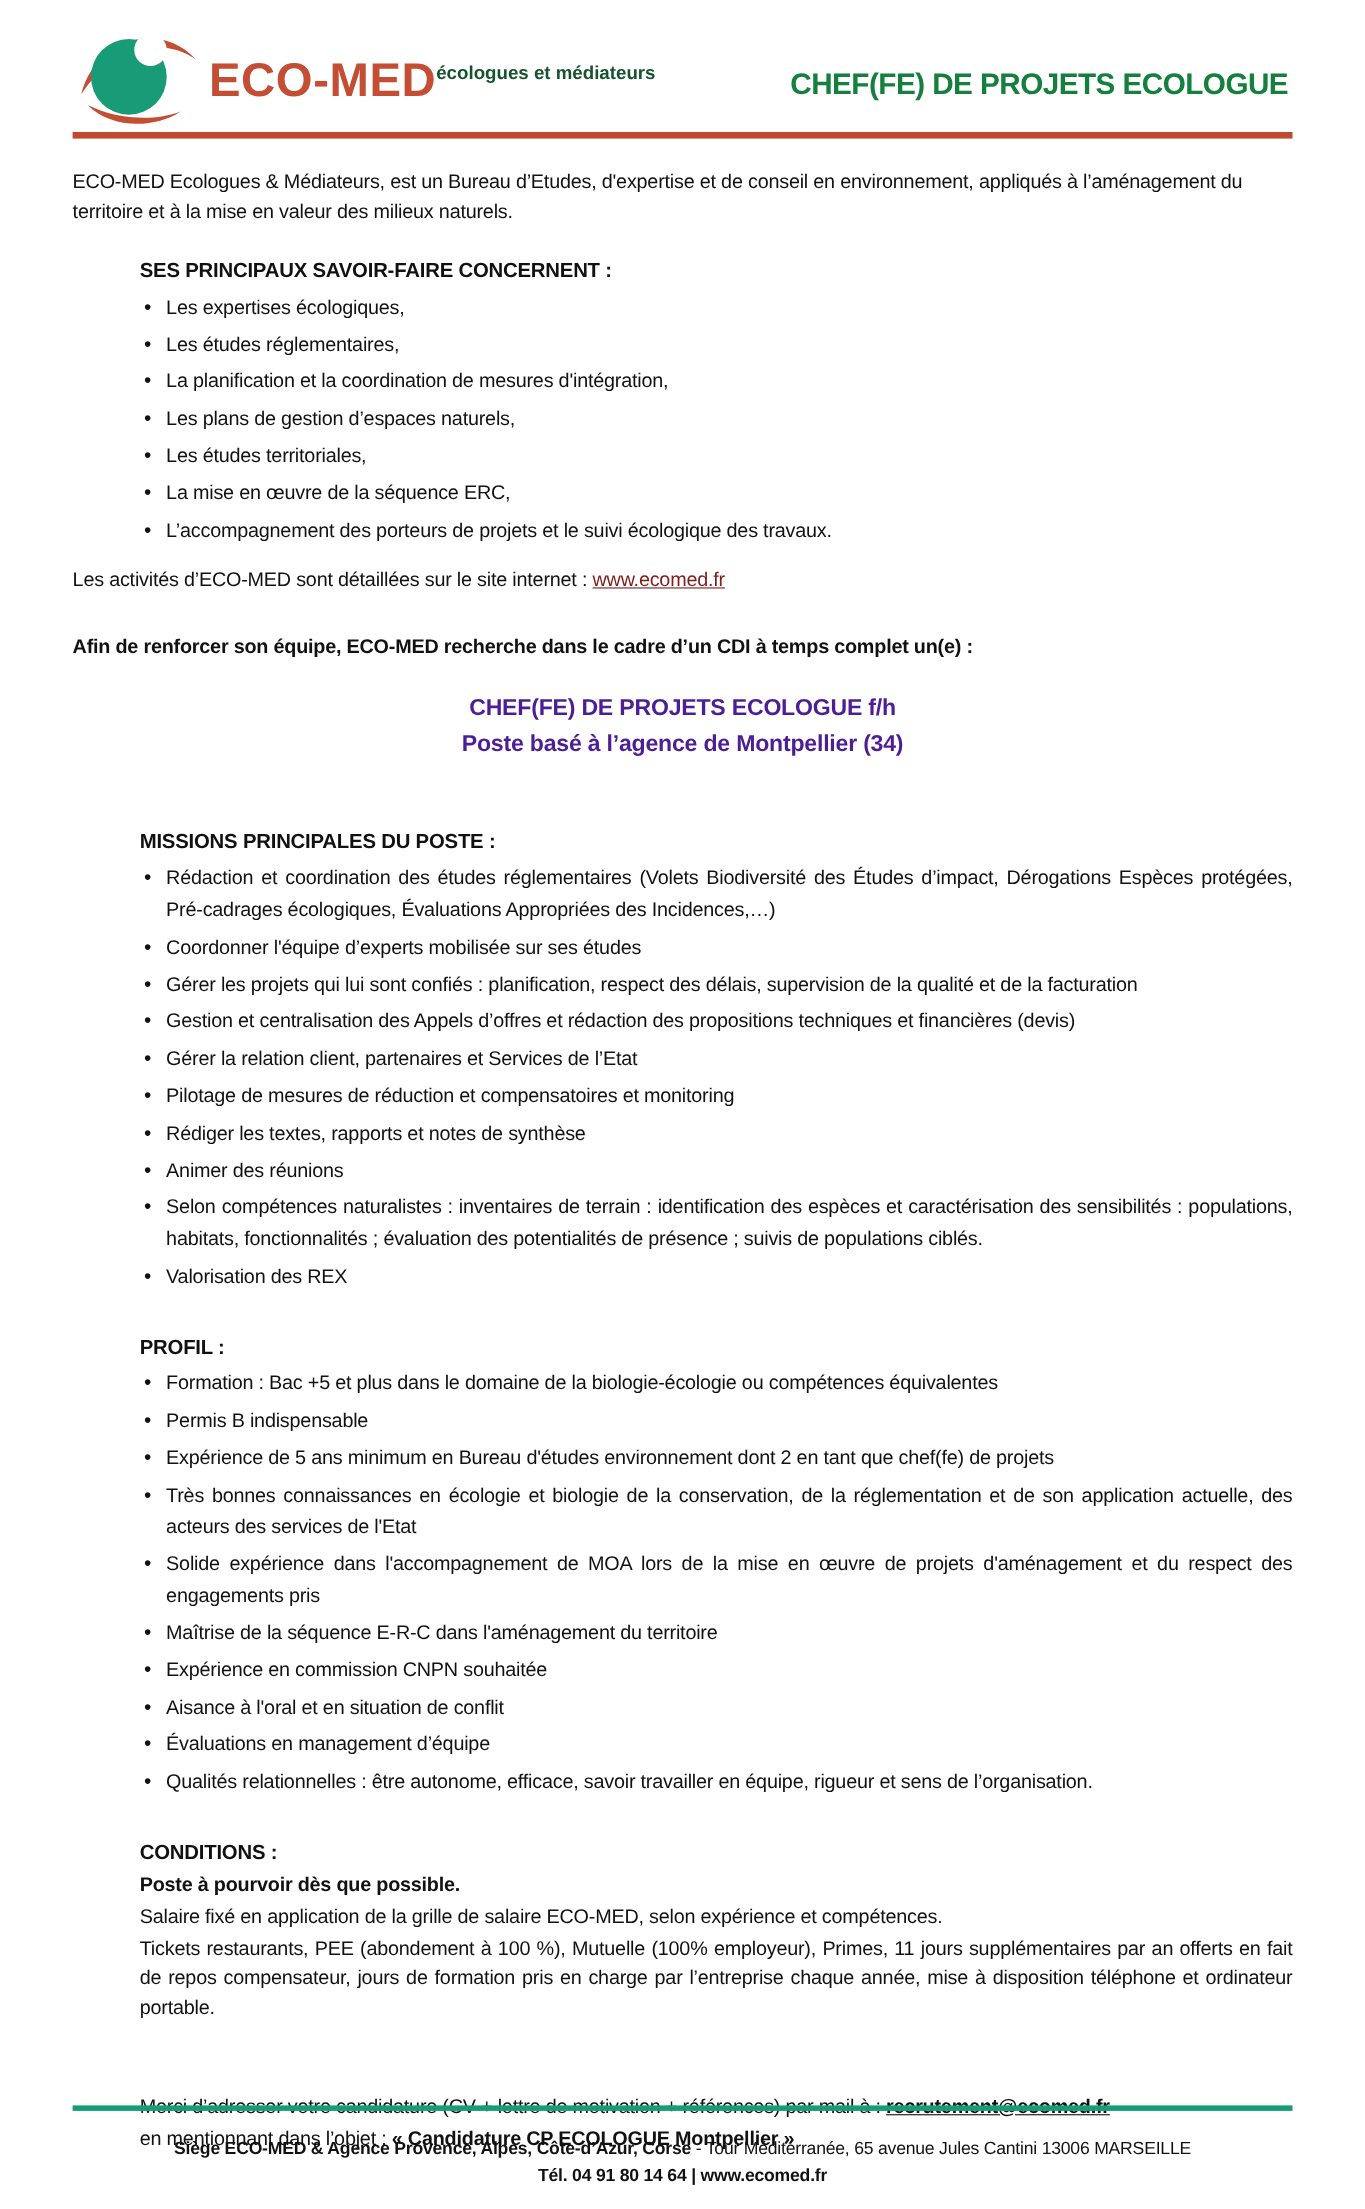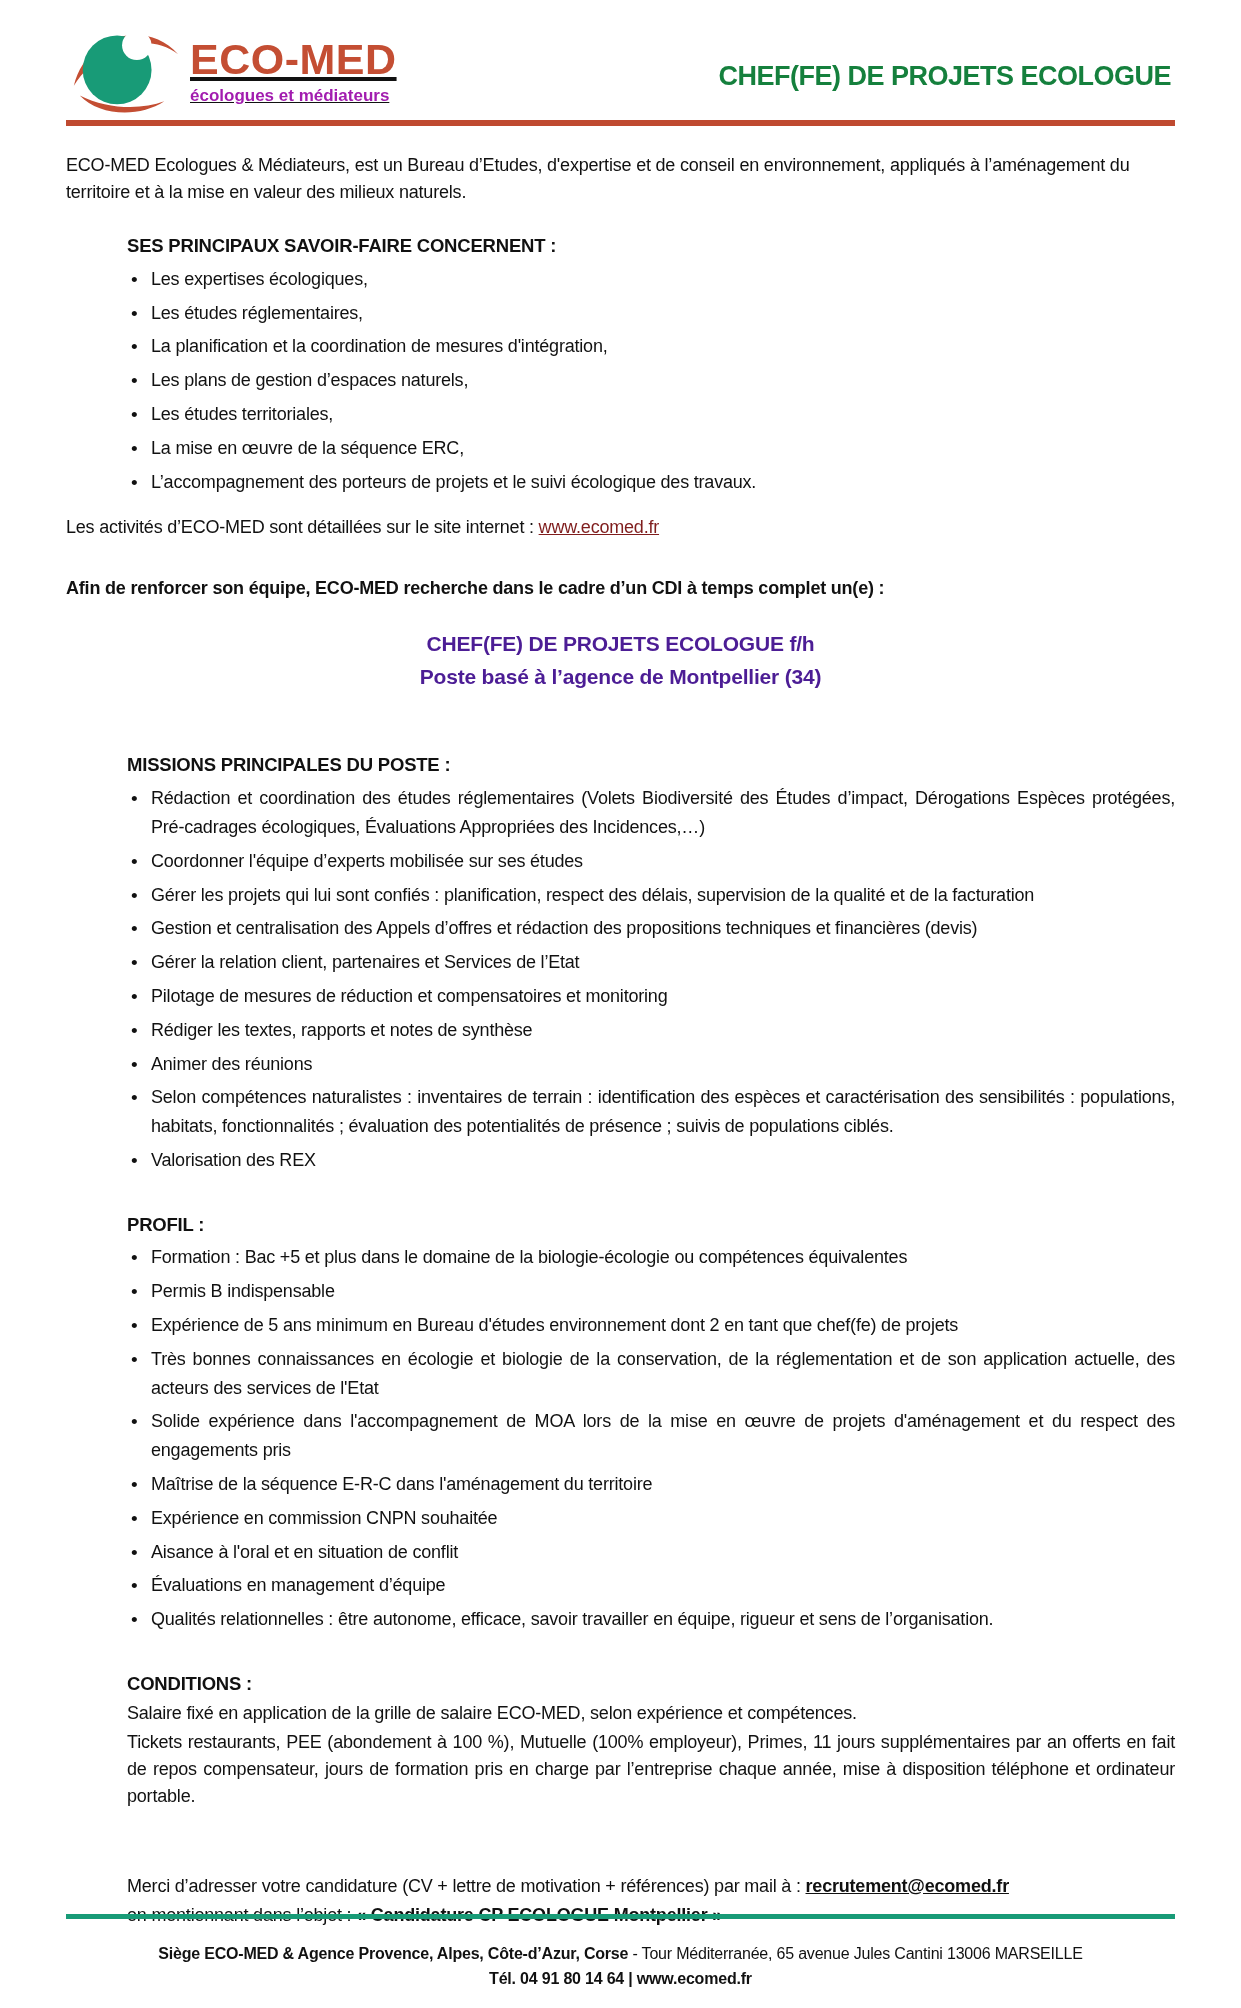--- a/index.html
+++ b/index.html
@@ -8,23 +8,23 @@
     background:#ffffff;color:#111111;
     font-family:"Liberation Sans","DejaVu Sans",sans-serif;
     font-size:18px;letter-spacing:-0.2px;line-height:1.5;
     box-sizing:border-box;
   }
   .page{padding:14px 66px 0 66px;}
 
   
   .header{display:flex;justify-content:space-between;align-items:flex-end;}
   .logo{display:flex;align-items:center;}
-  .logo-text{display:flex;flex-direction:column;margin-left:6px;margin-top:18px;text-decoration:underline;}
+  .logo-text{display:flex;flex-direction:row;margin-left:6px;margin-top:18px;}
   .logo-word{color:#c44e33;font-size:43px;font-weight:bold;letter-spacing:0.5px;line-height:1;}
-  .logo-tag{color:#a21caf;font-size:17px;font-weight:bold;margin-top:2px;letter-spacing:0;}
+  .logo-tag{color:#14532d;font-size:17px;font-weight:bold;margin-top:2px;letter-spacing:0;}
   .doc-title{color:#15803d;font-size:27px;font-weight:bold;margin:0 4px 18px 0;letter-spacing:-0.5px;}
   .rule-red{height:6px;background:#bf4a30;margin-top:6px;}
 
   
   .intro{margin:26px 0 0 0;}
   .indent{margin-left:61px;}
   h2.sec{font-size:18.5px;font-weight:bold;margin:26px 0 4px 0;}
   ul.bullets{list-style:none;margin:4px 0 0 0;padding:0 0 0 24px;}
   ul.bullets li{position:relative;margin:5px 0;line-height:1.6;}
   ul.bullets li::before{content:"\2022";position:absolute;left:-20px;top:0;font-size:19px;}
@@ -148,20 +148,21 @@
         <li><span>Aisance à l'oral et en situation de conflit</span></li>
 
         <li><span>Évaluations en management d’équipe</span></li>
 
         <li><span>Qualités relationnelles : être autonome, efficace, savoir travailler en équipe, rigueur et sens de l’organisation.</span></li>
       </ul>
   </section>
 
   <section class="indent gap-md cond">
     <h2 class="sec" style="margin-bottom:2px;">CONDITIONS :</h2>
+    <p class="bold">Poste à pourvoir dès que possible.</p>
     <p>Salaire fixé en application de la grille de salaire ECO-MED, selon expérience et compétences.</p>
     <p class="justify">Tickets restaurants, PEE (abondement à 100 %), Mutuelle (100% employeur), Primes, 11 jours supplémentaires par an offerts en fait de repos compensateur, jours de formation pris en charge par l’entreprise chaque année, mise à disposition téléphone et ordinateur portable.</p>
   </section>
 
   <section class="indent apply">
     <div>
       <span>Merci d’adresser votre candidature (CV + lettre de motivation + références) par mail à : </span><a class="email" href="#">recrutement@ecomed.fr</a>
     </div>
     <div>
       <span>en mentionnant dans l’objet : </span><span class="bold">« Candidature CP ECOLOGUE Montpellier »</span>

